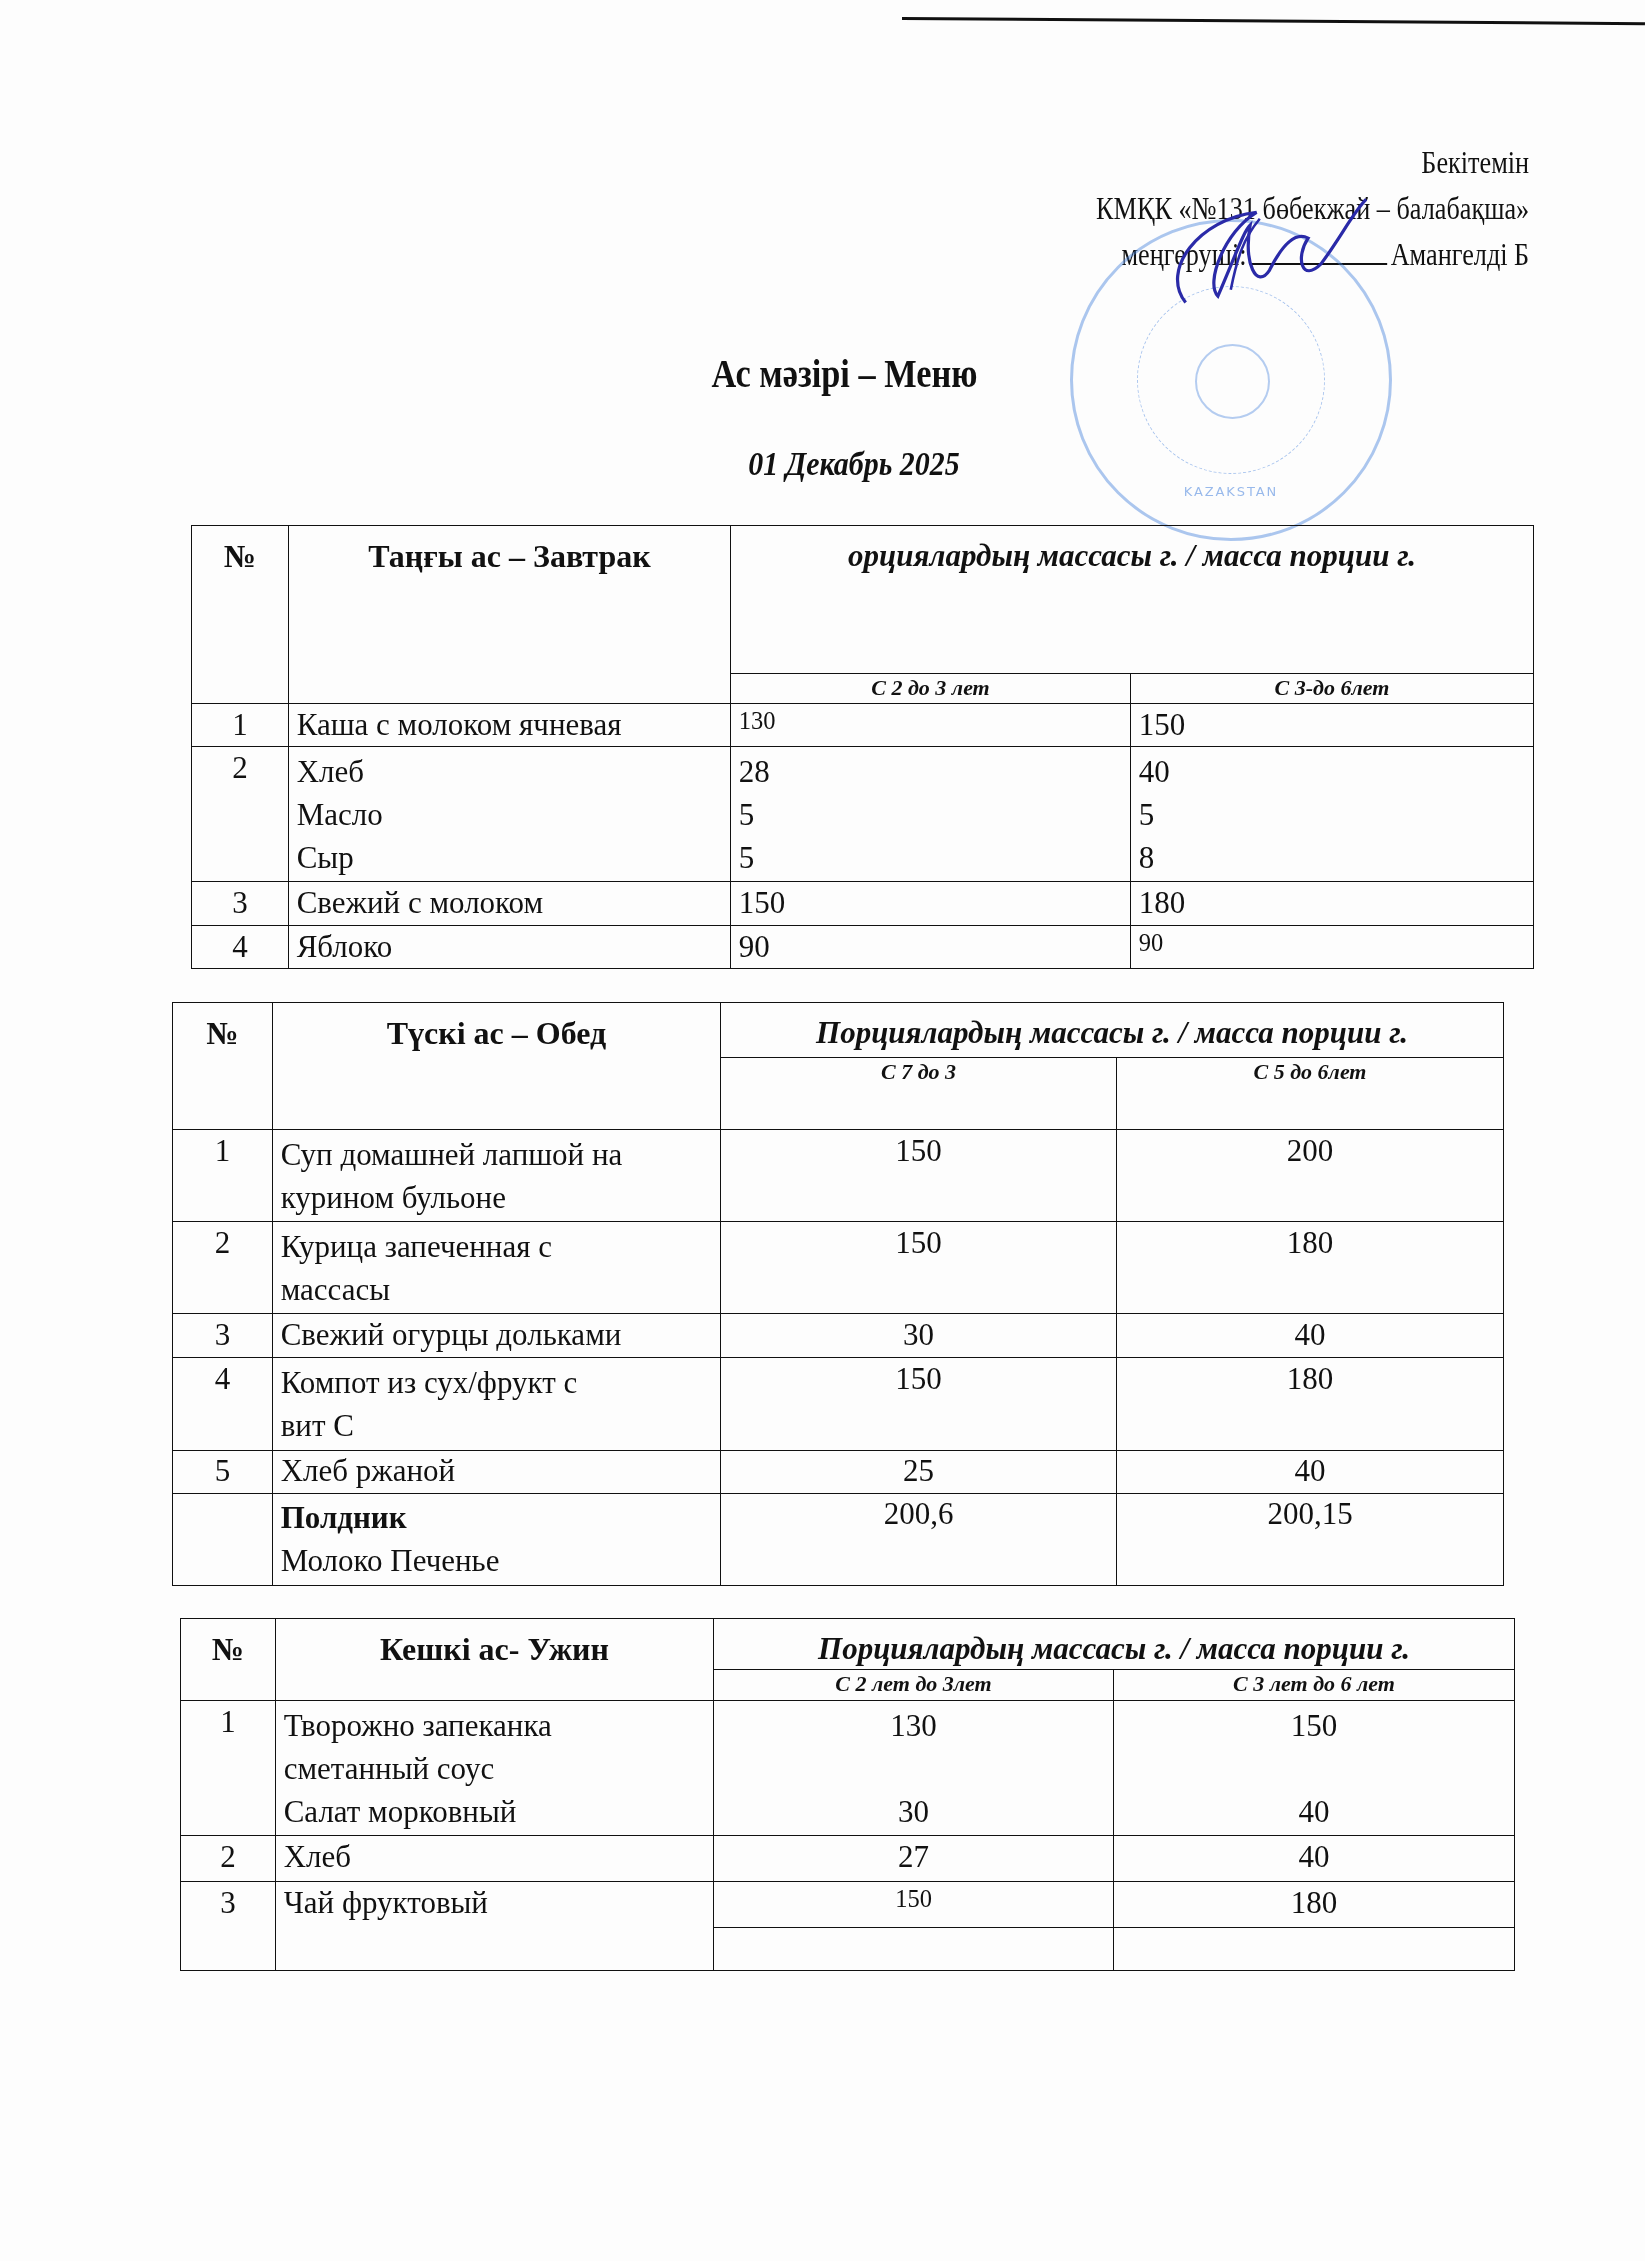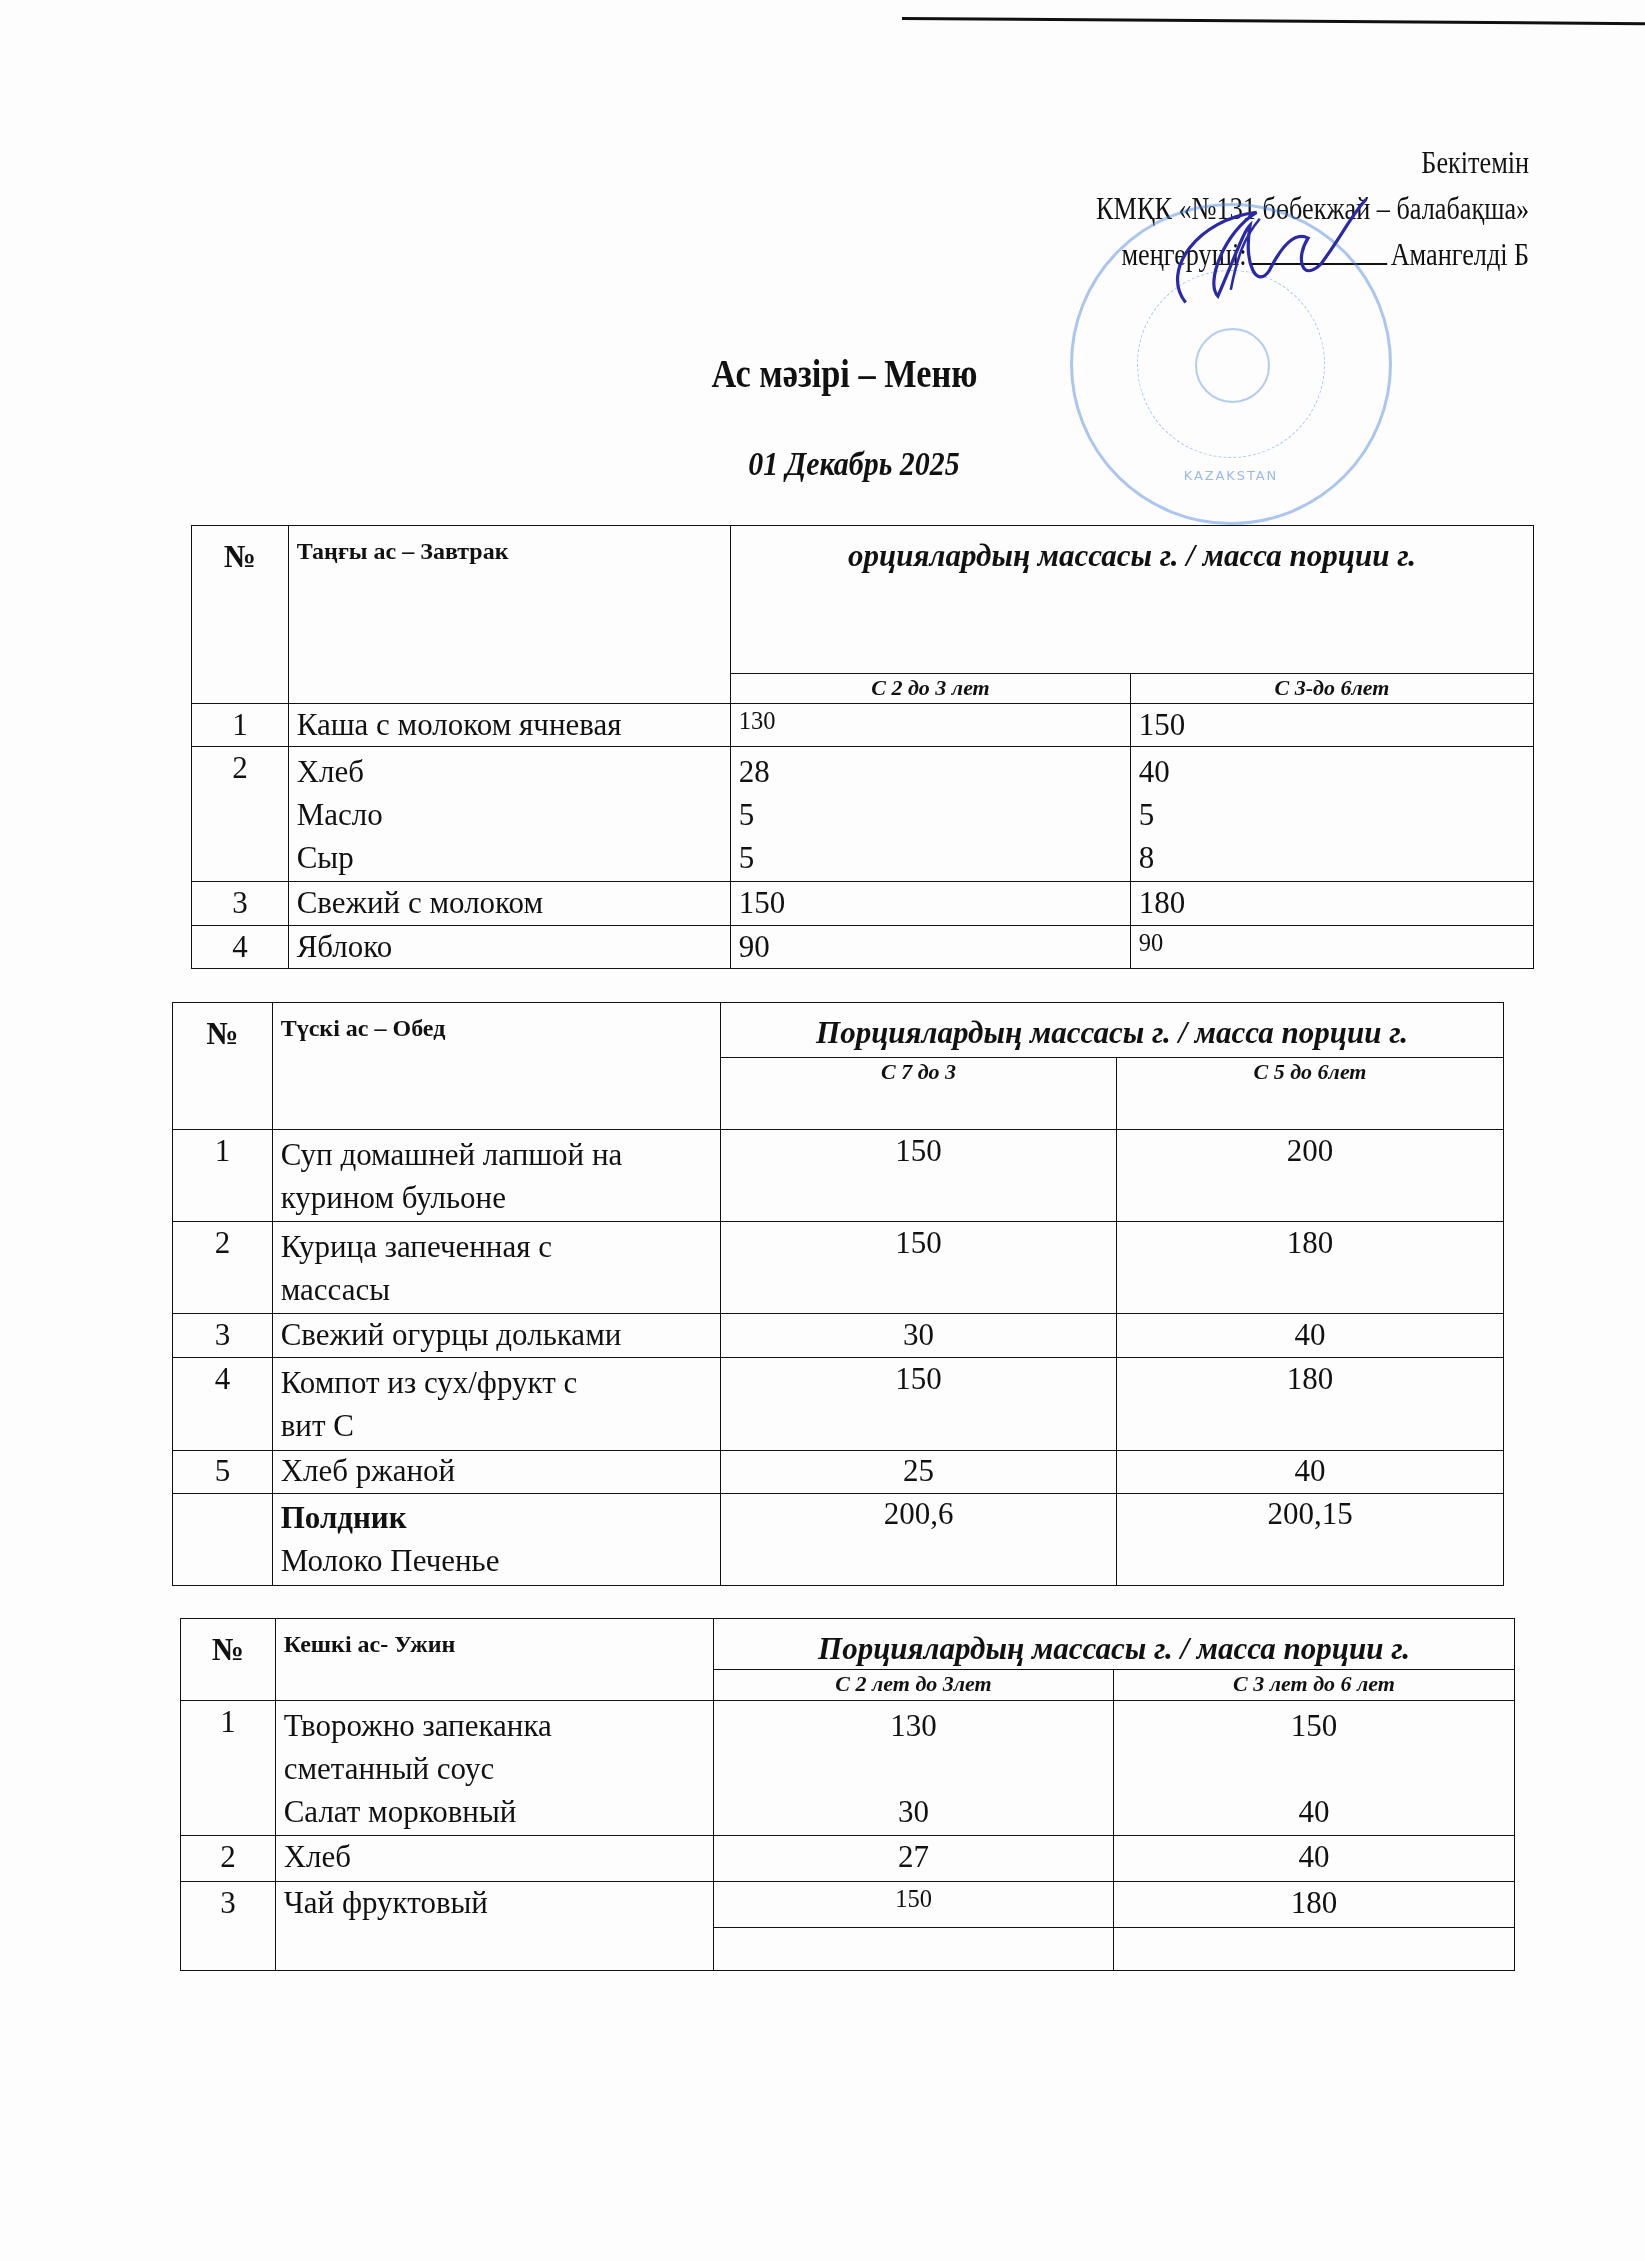--- a/index.html
+++ b/index.html
@@ -14,21 +14,21 @@
   .topline {
     position: absolute; left: 902px; top: 17px; width: 743px; height: 2.6px;
     background: #111; transform: rotate(0.4deg); transform-origin: left center;
   }
   .approval {
     position: absolute; right: 116px; top: 139px; text-align: right;
     font-size: 32px; line-height: 46px; transform: scaleX(0.82); transform-origin: right top;
   }
   .approval .sig-line { display: inline-block; width: 168px; border-bottom: 2.6px solid #111; margin: 0 3.9px; height: 26px; vertical-align: baseline; }
   .stamp {
-    position: absolute; left: 1070px; top: 203px; width: 322px; height: 322px;
+    position: absolute; left: 1070px; top: 219px; width: 322px; height: 322px;
     border-radius: 50%; border: 3.9px solid rgba(70,130,220,0.45);
     box-sizing: border-box;
   }
   .stamp .inner {
     position: absolute; left: 64px; top: 64px; width: 186px; height: 186px;
     border-radius: 50%; border: 1.9px dashed rgba(70,130,220,0.45);
   }
   .stamp .core {
     position: absolute; left: 122px; top: 122px; width: 71px; height: 71px;
     border-radius: 50%; border: 2.6px solid rgba(70,130,220,0.4);
@@ -50,21 +50,21 @@
   }
   table.menu {
     position: absolute; border-collapse: collapse; table-layout: fixed;
     font-size: 31px;
   }
   table.menu td, table.menu th {
     border: 1.9px solid #111; vertical-align: top; padding: 2.6px 7.7px;
     font-weight: normal; overflow: hidden;
   }
   .hnum { font-weight: bold !important; text-align: center; font-size: 32px; padding-top: 11.6px !important; }
-  .hmeal { font-weight: bold !important; text-align: left; font-size: 24px; padding-top: 11.6px !important; }
+  .hmeal { font-weight: bold !important; text-align: center; font-size: 32px; padding-top: 11.6px !important; }
   .hmass { font-style: italic; font-weight: bold !important; font-size: 31px; padding-top: 11.6px !important; }
   .hage { font-style: italic; font-weight: bold !important; text-align: center; font-size: 22px; padding: 1.3px !important; }
   .num { text-align: center; }
   .numb { text-align: center; font-weight: bold; }
   .val-left { text-align: left; }
   .val-center { text-align: center; }
   .small { font-size: 24.5px; }
   .dish-line { display: block; line-height: 43px; }
   .bold { font-weight: bold; }
 

